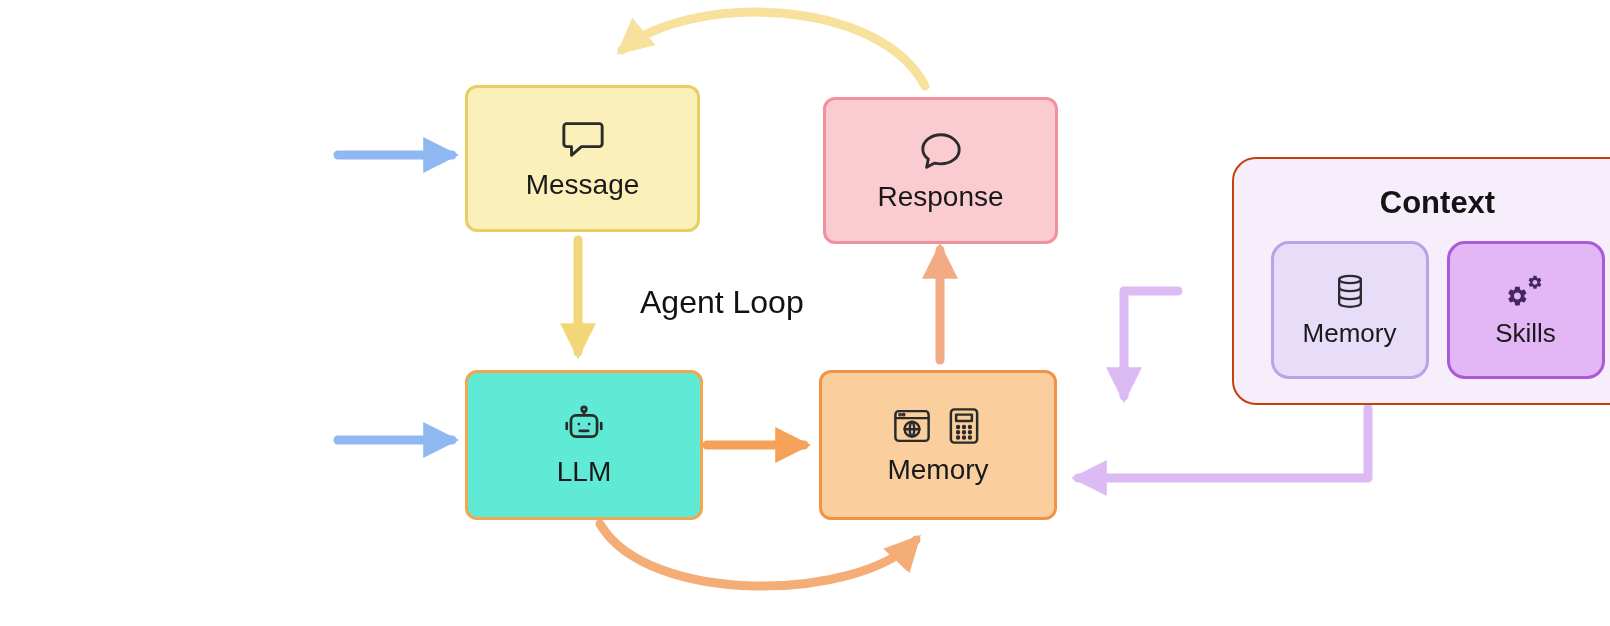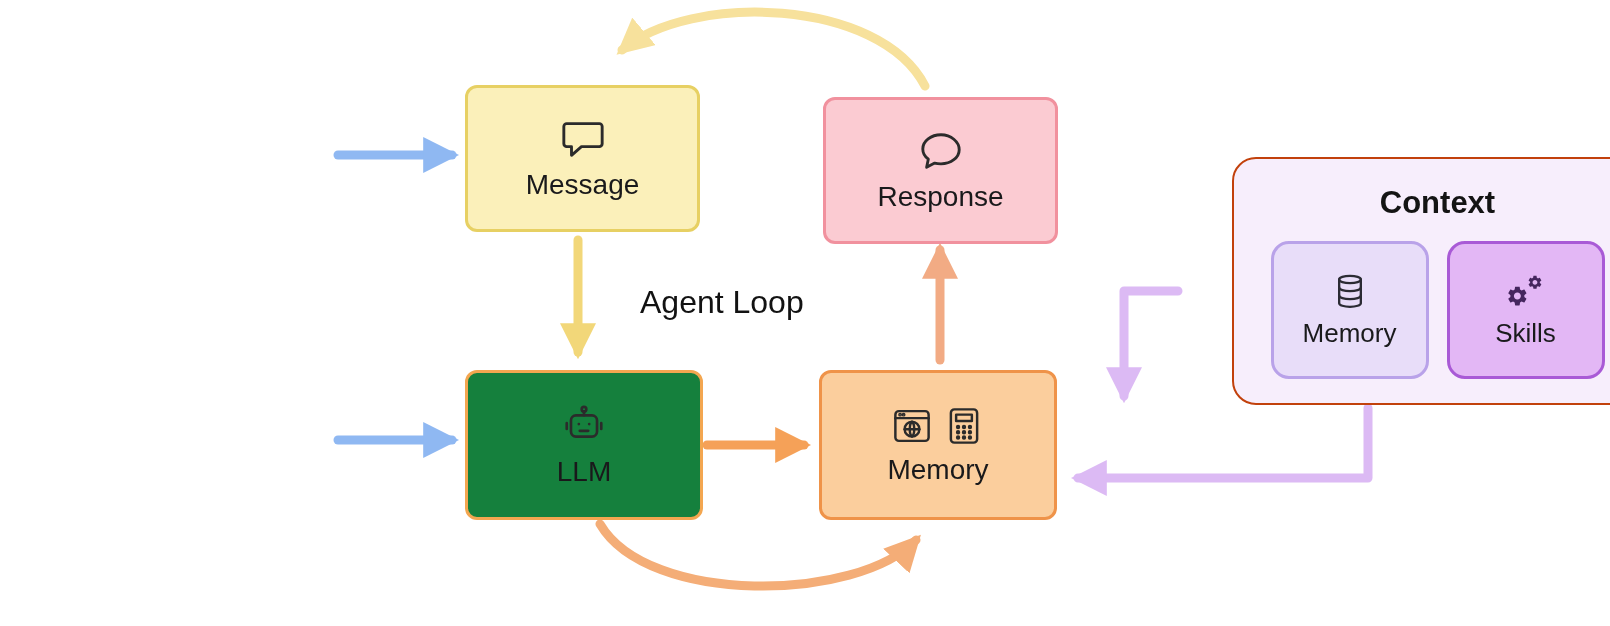--- a/index.html
+++ b/index.html
@@ -28,21 +28,21 @@
   
   .node{
     position:absolute;box-sizing:border-box;border-radius:12px;border:3px solid;
     display:flex;flex-direction:column;align-items:center;justify-content:center;gap:7px;
   }
   .node-icon{display:flex;align-items:center;justify-content:center;gap:10px;}
   .node-icon svg{width:46px;height:46px;}
   .node-label{font-size:28px;color:#19191b;}
   .message {left:465px;top:85px;width:235px;height:147px;background:#fbf0ba;border-color:#e7d063;}
   .response{left:823px;top:97px;width:235px;height:147px;background:#fbcbd2;border-color:#f1919e;}
-  .llm     {left:465px;top:370px;width:238px;height:150px;background:#15803d;border-color:#f3a650;}
+  .llm     {left:465px;top:370px;width:238px;height:150px;background:#5eead4;border-color:#f3a650;}
   .tools   {left:819px;top:370px;width:238px;height:150px;background:#fbce9d;border-color:#ef9349;}
   .tools .node-icon svg{width:42px;height:42px;}
 
   
   .context{
     left:1232px;top:157px;width:411px;height:248px;
     background:#f7eefc;border:2px solid #c2410c;border-radius:24px;
     display:flex;flex-direction:column;align-items:center;
   }
   .context .group-title{margin-top:26px;}

